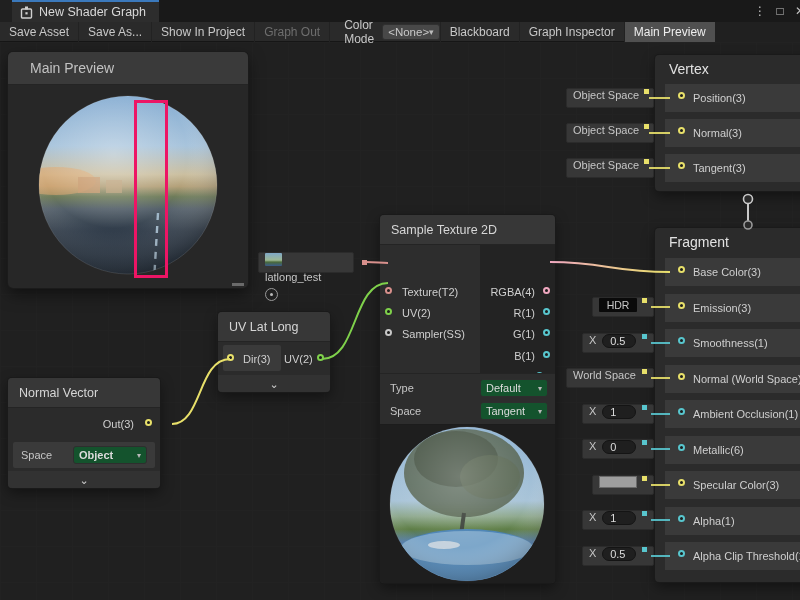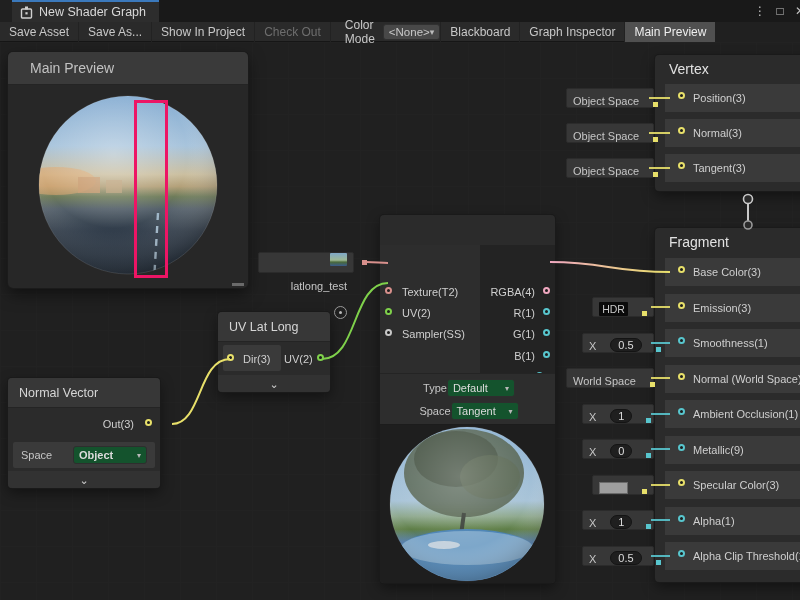--- a/index.html
+++ b/index.html
@@ -36,21 +36,21 @@
                 font-size:12.5px; background:#373737; border-radius:4px 4px 0 0; border-bottom:1px solid #242424;
                 white-space:nowrap; }
   .ctx-title { height:28px; display:flex; align-items:center; padding:0 14px; color:#e2e2e2; font-size:14px; }
   .ctx-row { position:absolute; left:10px; right:0; height:28px; background:#3a3a3a;
              display:flex; align-items:center; color:#cfcfcf; font-size:11px; }
   .ctx-row .lbl { margin-left:28px; white-space:nowrap; }
   .port { position:absolute; width:7px; height:7px; border:2px solid var(--c,#888); border-radius:50%;
           background:#1d1d1d; }
   .port.filled::after { content:''; position:absolute; inset:1.5px; border-radius:50%; background:var(--c); }
   .chip { position:absolute; height:20px; background:#373737; border:1px solid #2b2b2b; border-radius:2px;
-          color:#c6c6c6; font-size:11px; display:flex; align-items:flex-end; padding:0 6px; gap:14px; white-space:nowrap; }
+          color:#c6c6c6; font-size:11px; display:flex; align-items:flex-start; padding:0 6px; gap:5px; white-space:nowrap; }
   .sq { width:5px; height:5px; background:var(--c,#888); flex:0 0 auto; }
   .numfield { width:34px; height:14px; background:#1f1f1f; border:1px solid #141414; border-radius:7px;
               color:#ddd; font-size:11px; display:flex; align-items:center; padding:0 7px; }
   .hdrbox { width:38px; height:14px; background:#0a0a0a; color:#c8c8c8; font-size:10.5px;
             display:flex; align-items:center; justify-content:center; border-radius:1px; }
   .swatch { width:40px; height:12px; background:#9e9e9e; border:1px solid #6a6a6a; }
   .mini-dd { height:18px; background:#14532d; border:1px solid #2e2e2e; border-radius:3px; color:#dcdcdc;
              font-size:11px; display:flex; align-items:center; justify-content:space-between; padding:0 5px; }
   .mini-dd .arr { font-size:8px; color:#b8b8b8; }
   .chev-bar { position:absolute; left:0; right:0; bottom:0; height:17px; background:#323232;
@@ -72,21 +72,21 @@
   .grid-bg { position:absolute; left:0; top:42px; width:800px; height:558px;
     background-image:linear-gradient(#252525 1px, transparent 1px), linear-gradient(90deg, #252525 1px, transparent 1px);
     background-size:36px 36px; opacity:.5; }
 
   
   .stx-ports { position:absolute; left:0; top:30px; width:175px; height:128px; background:#2d2d2d;padding-left:44px; }
   .stx-outcol { position:absolute; left:100px; top:0; width:75px; height:128px; background:#232323; }
   .stx-opt { position:absolute; left:0; top:158px; width:175px; height:52px; background:#2d2d2d;
              border-top:1px solid #242424; border-bottom:1px solid #1c1c1c; }
   .opt-row { position:absolute; left:10px; right:7px; height:18px; display:flex; align-items:center;
-             justify-content:center; color:#c6c6c6; font-size:11px; }
+             justify-content:space-between; color:#c6c6c6; font-size:11px; }
   .opt-row .mini-dd { width:68px; }
   .stx-preview { position:absolute; left:0; top:210px; width:175px; height:158px; background:#1e1e1e;
                  border-radius:0 0 4px 4px; overflow:hidden; }
   .plabel { position:absolute; color:#cfcfcf; font-size:11px; white-space:nowrap; }
   .picker-icon { width:13px; height:13px; border:1px solid #999; border-radius:50%; position:relative; flex:0 0 auto; }
   .picker-icon::after { content:''; position:absolute; left:4px; top:4px; width:3px; height:3px;
                         border-radius:50%; background:#bbb; }
   .thumb { width:17px; height:13px; border-radius:1px; flex:0 0 auto;
            background:linear-gradient(180deg,#7fa8c8 0%, #9db894 55%, #4a6a3a 70%, #3a5a8a 100%); }
 </style>
@@ -110,21 +110,21 @@
       <span>⋮</span>
       <span>□</span>
       <span>✕</span>
     </div>
   </div>
 
   <div class="toolbar">
     <div class="tbtn">Save Asset</div>
     <div class="tbtn">Save As...</div>
     <div class="tbtn">Show In Project</div>
-    <div class="tbtn disabled">Check Out</div>
+    <div class="tbtn disabled">Graph Out</div>
     <div class="tb-label">Color Mode</div>
     <div class="tb-dd">
       <span>&lt;None&gt;</span>
       <span class="arr">▾</span>
     </div>
     <div class="tb-right">
       <div class="tbtn">Blackboard</div>
       <div class="tbtn">Graph Inspector</div>
       <div class="tbtn active">Main Preview</div>
     </div>
@@ -216,21 +216,21 @@
     <div class="ctx-row" style="top:137px;">
       <span class="port" style="--c:var(--vector3); left:13px; top:8px;"></span>
       <span class="lbl">Normal (World Space)(3)</span>
     </div>
     <div class="ctx-row" style="top:172px;">
       <span class="port" style="--c:var(--vector1); left:13px; top:8px;"></span>
       <span class="lbl">Ambient Occlusion(1)</span>
     </div>
     <div class="ctx-row" style="top:208px;">
       <span class="port" style="--c:var(--vector1); left:13px; top:8px;"></span>
-      <span class="lbl">Metallic(9)</span>
+      <span class="lbl">Metallic(6)</span>
     </div>
     <div class="ctx-row" style="top:243px;">
       <span class="port" style="--c:var(--vector3); left:13px; top:8px;"></span>
       <span class="lbl">Specular Color(3)</span>
     </div>
     <div class="ctx-row" style="top:279px;">
       <span class="port" style="--c:var(--vector1); left:13px; top:8px;"></span>
       <span class="lbl">Alpha(1)</span>
     </div>
     <div class="ctx-row" style="top:314px;">
@@ -271,20 +271,21 @@
     <span class="numfield">1</span>
     <span class="sq" style="--c:var(--vector1);"></span>
   </div>
   <div class="chip" style="left:582px; top:546px; width:72px; justify-content:space-between;">
     <span>X</span>
     <span class="numfield">0.5</span>
     <span class="sq" style="--c:var(--vector1);"></span>
   </div>
 
   <div class="node" style="left:380px; top:215px; width:175px; height:368px;">
+    <div class="node-title">Sample Texture 2D</div>
     <div class="stx-ports">
       <div class="stx-outcol"></div>
       <span class="port" style="--c:var(--texture); left:5px; top:42px;"></span>
       <span class="plabel" style="left:22px; top:41px;">Texture(T2)</span>
       <span class="port filled" style="--c:var(--vector2); left:5px; top:63px;"></span>
       <span class="plabel" style="left:22px; top:62px;">UV(2)</span>
       <span class="port" style="--c:#c8c8c8; left:5px; top:84px;"></span>
       <span class="plabel" style="left:22px; top:83px;">Sampler(SS)</span>
 
       <span class="plabel" style="right:20px; top:41px; text-align:right;">RGBA(4)</span>

